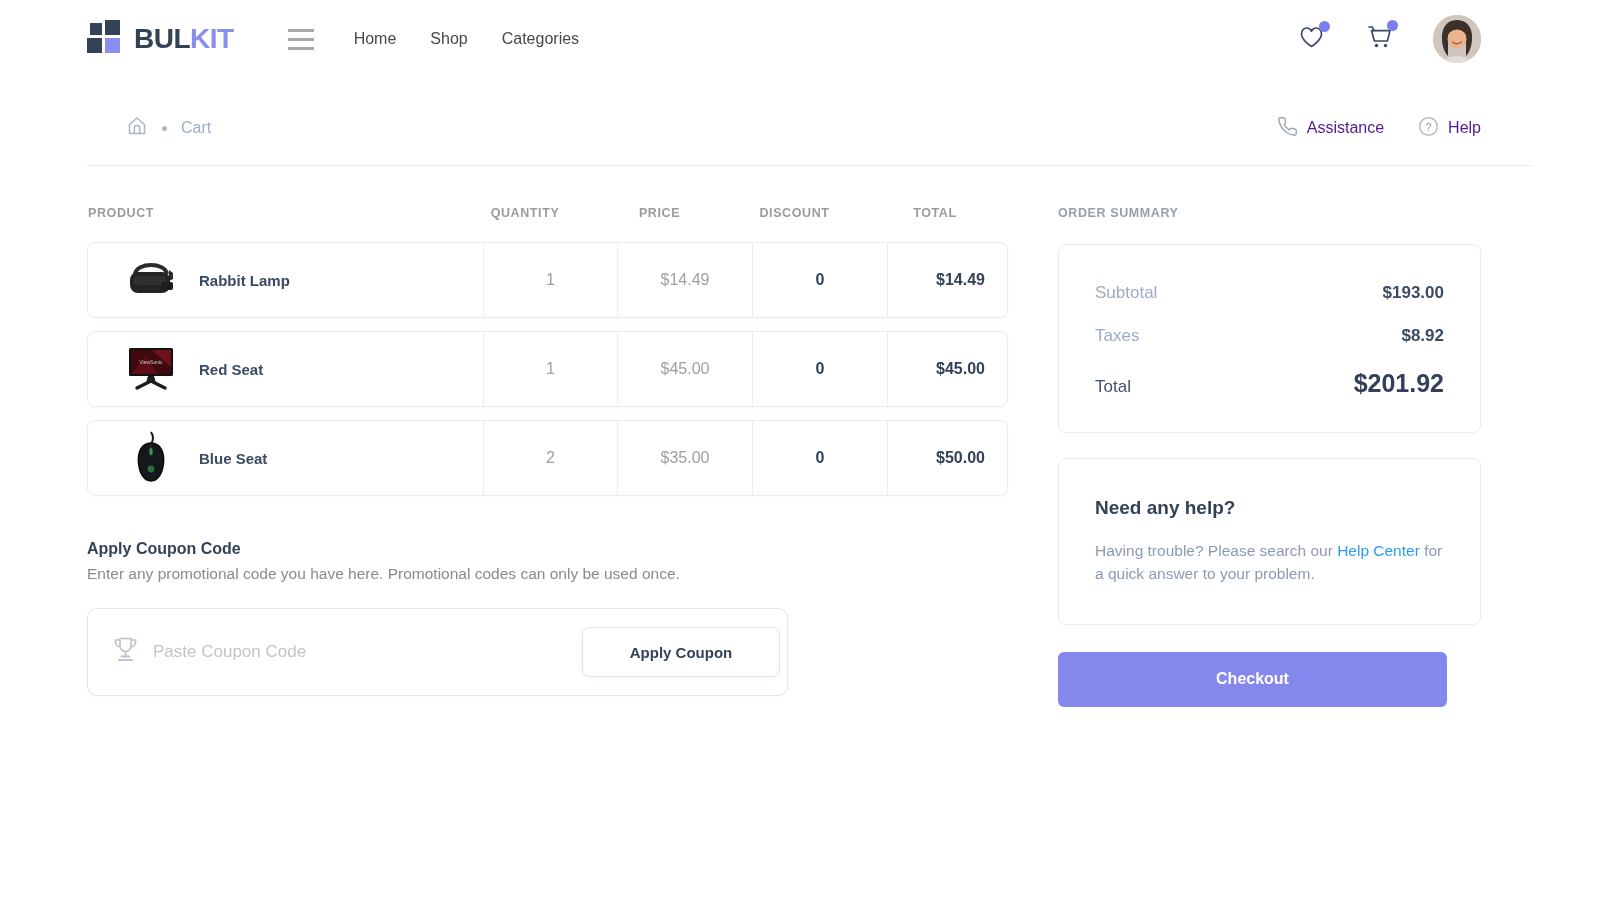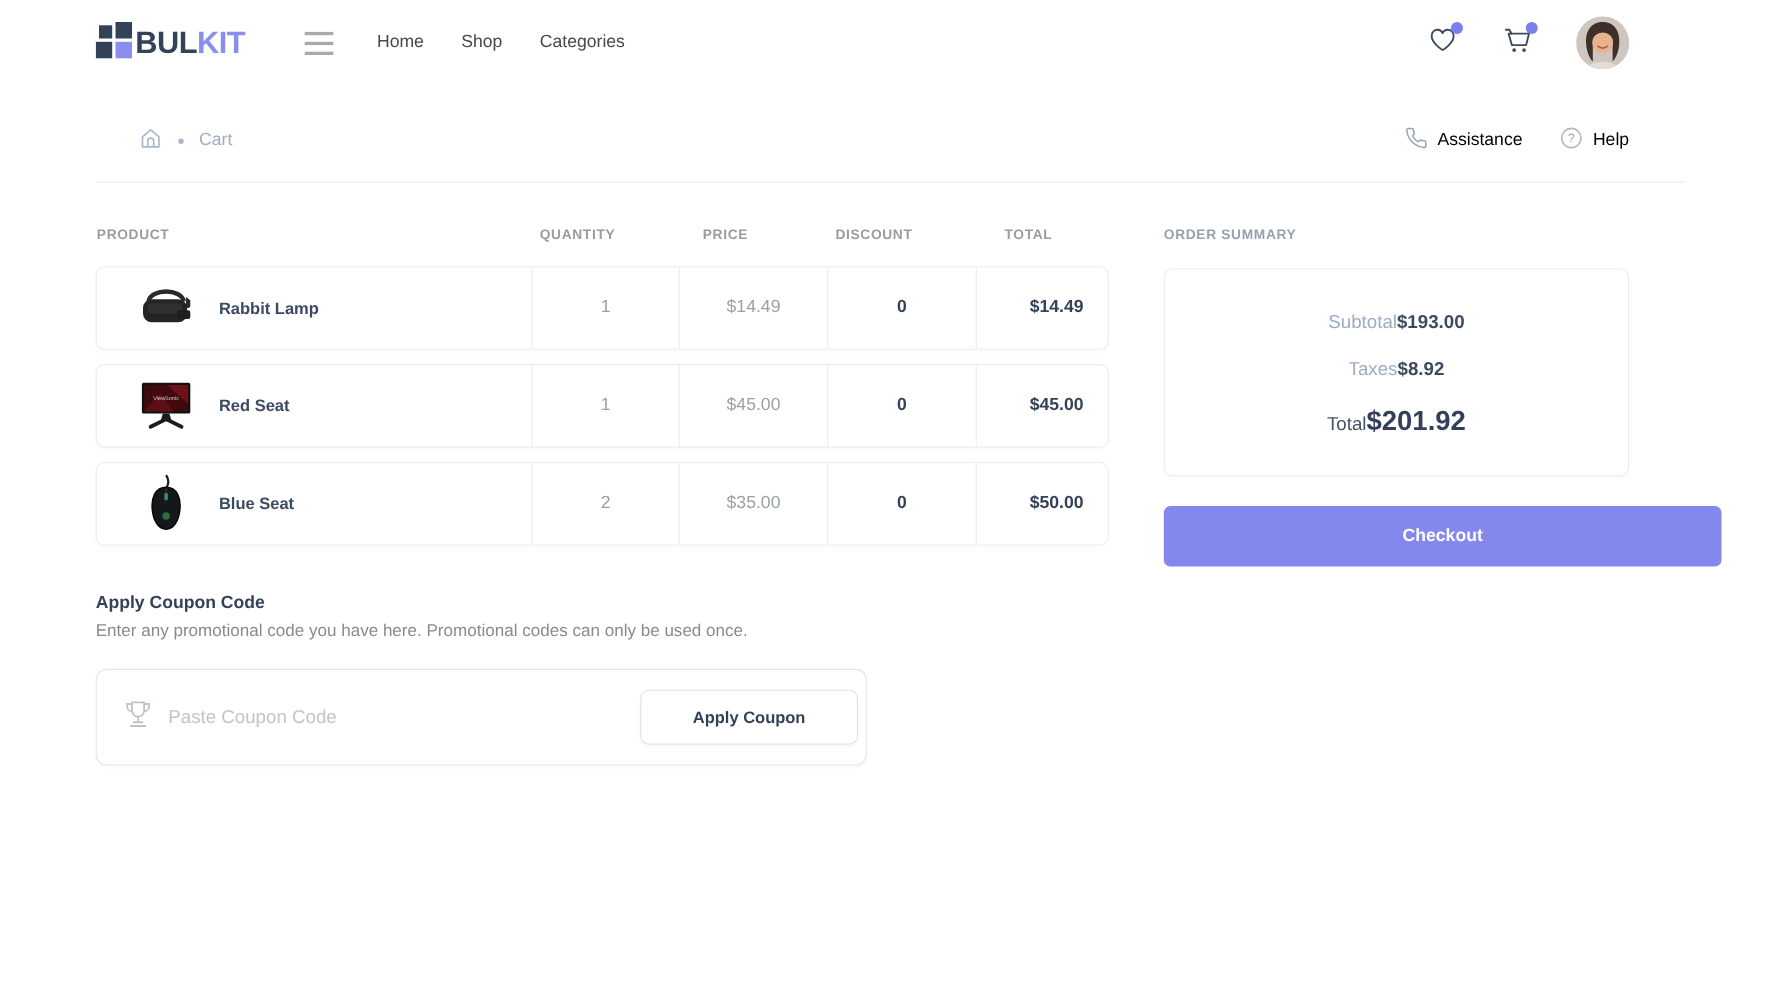--- a/index.html
+++ b/index.html
@@ -1,38 +1,38 @@
 <!DOCTYPE html>
 <html><head>
 <meta charset="utf-8">
 <style>
   * { margin:0; padding:0; box-sizing:border-box; }
   html,body { width:1619px; height:903px; background:#ffffff; font-family:"Liberation Sans", sans-serif; overflow:hidden; }
 
   
   .header { display:flex; align-items:center; height:78px; padding:0 138px 0 87px; background:#fff; }
-  .logo { display:flex; align-items:center; gap:2px; cursor:pointer; }
+  .logo { display:flex; align-items:center; gap:13px; cursor:pointer; }
   .logo-text { font-size:28px; font-weight:800; letter-spacing:-0.5px; color:#344258; }
   .logo-text .kit { color:#8a8eef; }
   .hamburger { margin-left:50px; display:flex; flex-direction:column; gap:6px; cursor:pointer; padding:4px; }
   .hamburger span { display:block; width:26px; height:3px; background:#a9a9a9; }
   .nav { display:flex; gap:34px; margin-left:36px; }
   .nav a { font-size:16px; color:#484848; text-decoration:none; cursor:pointer; }
   .header-right { margin-left:auto; display:flex; align-items:center; gap:40px; }
   .icon-wrap { position:relative; cursor:pointer; }
   .badge { position:absolute; top:-4px; right:-5px; width:11px; height:11px; border-radius:50%; background:#7a7fee; }
   .avatar { width:48px; height:48px; border-radius:50%; overflow:hidden; cursor:pointer; background:#cfc8c2; }
 
   
   .crumb-row { display:flex; align-items:center; padding:0 138px 0 87px; margin-top:30px; height:40px;margin-left:39px; }
   .crumb-left { display:flex; align-items:center; gap:14px; }
   .crumb-dot { width:5px; height:5px; border-radius:50%; background:#a9b6cc; }
   .crumb-label { font-size:16px; color:#9fadc6; cursor:pointer; }
   .crumb-right { margin-left:auto; display:flex; align-items:center; gap:34px; }
-  .support-item { display:flex; align-items:center; gap:9px; cursor:pointer; font-size:16px; color:#000000;text-align:right; }
+  .support-item { display:flex; align-items:center; gap:9px; cursor:pointer; font-size:16px; color:#4c1d95;text-align:right; }
   .page-divider { margin:17px 87px 0 87px; border-bottom:1px solid #e6edf5; }
 
   
   .main { display:flex; gap:50px; padding-left:87px; margin-top:40px; }
   .col-left { width:921px; }
   .col-right { width:423px; }
 
   
   .thead { display:grid; grid-template-columns:371px 134px 135px 135px 146px; margin-bottom:22px; }
   .thead div { font-size:12.5px; font-weight:700; letter-spacing:0.6px; color:#9b9b9b; text-align:center; }
@@ -50,35 +50,35 @@
   .coupon-title { font-size:16px; font-weight:700; color:#344258; }
   .coupon-desc { font-size:15.5px; color:#8a8a8a; margin-top:7px; }
   .coupon-box { margin-top:25px; width:701px; height:88px; border:1px solid #e6e6e6; border-radius:10px; display:flex; align-items:center; padding:0 7px 0 24px; box-shadow:0 2px 5px rgba(0,0,0,0.02); background:#fff; }
   .coupon-box input { flex:1; border:none; outline:none; font-size:17px; color:#555; margin-left:14px; font-family:"Liberation Sans", sans-serif; }
   .coupon-box input::placeholder { color:#c4c4c4; }
   .apply-btn { width:198px; height:50px; border:1px solid #e3e3e3; border-radius:8px; background:#fff; font-size:15px; font-weight:700; color:#344258; cursor:pointer; box-shadow:0 2px 4px rgba(0,0,0,0.03); font-family:"Liberation Sans", sans-serif; }
 
   
   .summary-title { font-size:12.5px; font-weight:700; letter-spacing:0.6px; color:#98a0ae; }
   .summary-card { margin-top:24px; border:1px solid #ececec; border-radius:8px; background:#fff; padding:38px 36px 30px 36px; box-shadow:0 2px 5px rgba(0,0,0,0.02); }
-  .sum-row { display:flex; align-items:baseline; justify-content:center; margin-bottom:23px; }
+  .sum-row { display:flex; align-items:baseline; justify-content:space-between; margin-bottom:23px; }
   .sum-label { font-size:17px; color:#9dabc4; }
   .sum-label.dark { color:#44516b; }
   .sum-val { font-size:17px; font-weight:700; color:#3c4a61; }
   .sum-val.plain { font-weight:400; color:#97a3b8; font-size:15.5px; }
   .sum-val.big { font-size:25px; color:#34405b; }
 
   
   .help-card { margin-top:25px; border:1px solid #ececec; border-radius:8px; background:#fff; padding:38px 36px; box-shadow:0 2px 5px rgba(0,0,0,0.02); }
   .help-title { font-size:19px; font-weight:700; color:#344258; }
   .help-body { margin-top:20px; font-size:15.5px; line-height:1.5; color:#8e9ab0; }
   .help-body .link { color:#2e9cf4; cursor:pointer; }
 
   
-  .checkout-btn { margin-top:27px; width:507px; height:55px; border:none; border-radius:6px; background:#8488ec; color:#ffffff; font-size:16px; font-weight:700; cursor:pointer; font-family:"Liberation Sans", sans-serif; }
+  .checkout-btn { margin-top:27px; width:389px; height:55px; border:none; border-radius:6px; background:#8488ec; color:#ffffff; font-size:16px; font-weight:700; cursor:pointer; font-family:"Liberation Sans", sans-serif; }
 </style>
 </head>
 <body>
 
 <div class="header">
   <div class="logo">
     <span>
       <svg width="34" height="34" viewBox="0 0 34 34">
         <rect x="3" y="3" width="12" height="12" fill="#344258"></rect>
         <rect x="18" y="0" width="15" height="15" fill="#344258"></rect>
@@ -266,16 +266,20 @@
       <div class="sum-row">
         <span class="sum-label">Taxes</span>
         <span class="sum-val">$8.92</span>
       </div>
       <div class="sum-row" style="margin-bottom:4px;">
         <span class="sum-label dark">Total</span>
         <span class="sum-val big">$201.92</span>
       </div>
     </div>
 
+    <div class="help-card">
+      <div class="help-title">Need any help?</div>
+      <div class="help-body"><span>Having trouble? Please search our </span><span class="link">Help Center</span><span> for a quick answer to your problem.</span></div>
+    </div>
 
     <button class="checkout-btn">Checkout</button>
   </div>
 </div>
 
 </body></html>

